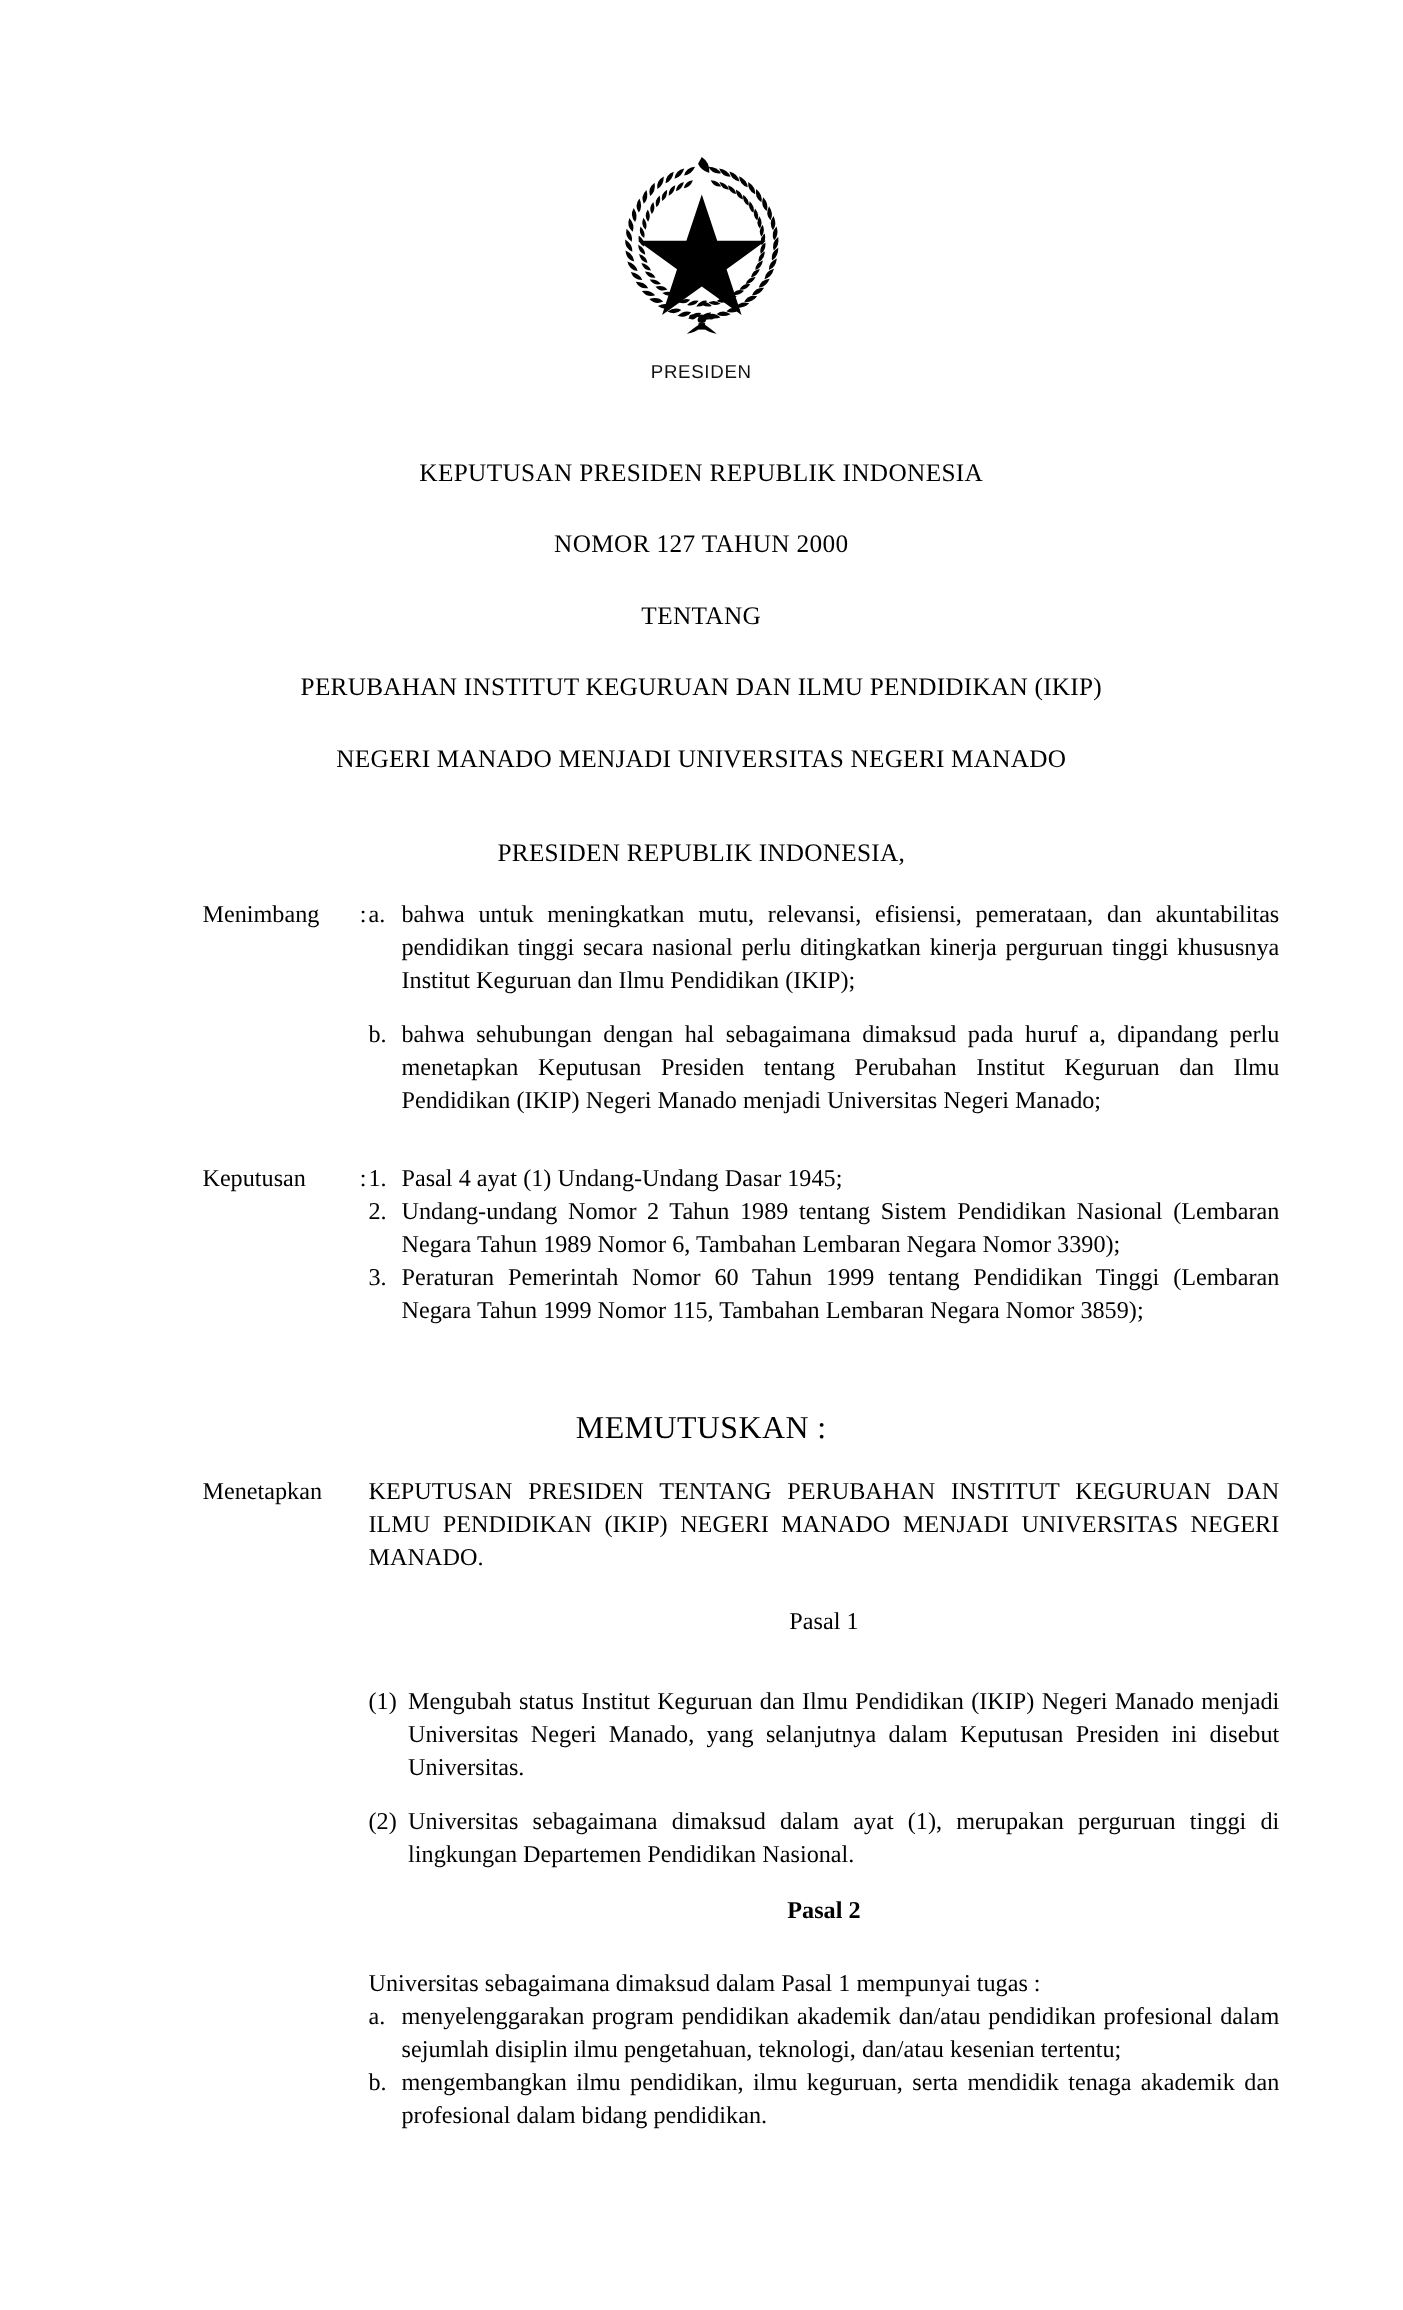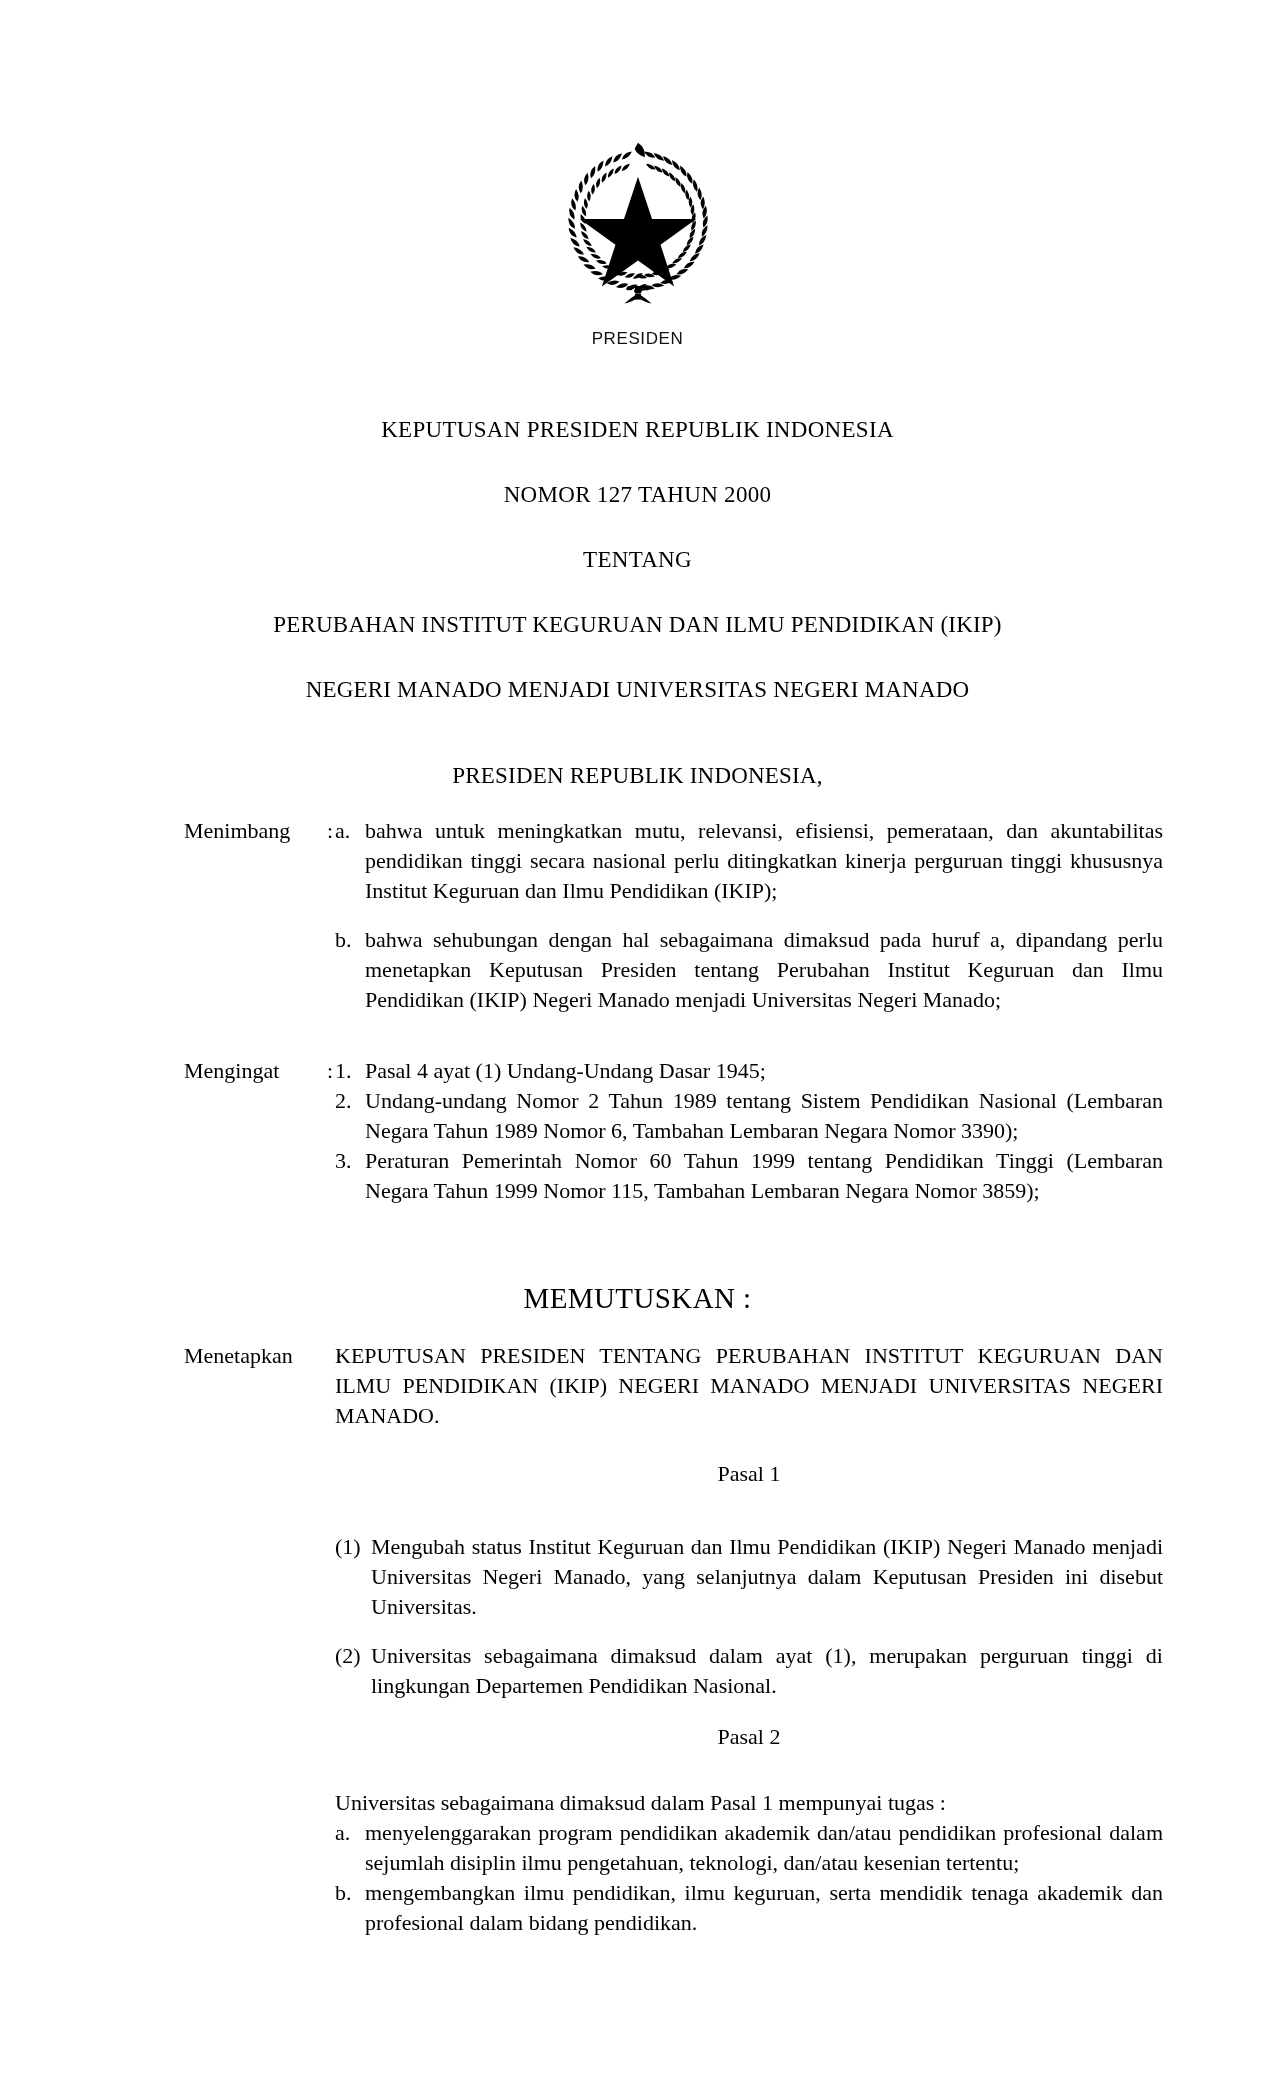--- a/index.html
+++ b/index.html
@@ -332,21 +332,21 @@
       </div>
       <div class="item">
         <span class="marker">b.</span>
         <span>bahwa sehubungan dengan hal sebagaimana dimaksud pada huruf a, dipandang perlu menetapkan Keputusan Presiden tentang Perubahan Institut Keguruan dan Ilmu Pendidikan (IKIP) Negeri Manado menjadi Universitas Negeri Manado;</span>
       </div>
     </div>
   </div>
 
   <div class="clause-row" style="top:1020px;">
     <div class="clause-label">
-      <span>Mengingat</span>
+      <span>Keputusan</span>
       <span class="colon">:</span>
     </div>
     <div class="clause-body list-tight">
       <div class="item">
         <span class="marker">1.</span>
         <span>Pasal 4 ayat (1) Undang-Undang Dasar 1945;</span>
       </div>
       <div class="item">
         <span class="marker">2.</span>
         <span>Undang-undang Nomor 2 Tahun 1989 tentang Sistem Pendidikan Nasional (Lembaran Negara Tahun 1989 Nomor 6, Tambahan Lembaran Negara Nomor 3390);</span>
@@ -378,21 +378,21 @@
     <div class="ayat">
       <span class="marker">(1)</span>
       <span>Mengubah status Institut Keguruan dan Ilmu Pendidikan (IKIP) Negeri Manado menjadi Universitas Negeri Manado, yang selanjutnya dalam Keputusan Presiden ini disebut Universitas.</span>
     </div>
     <div class="ayat">
       <span class="marker">(2)</span>
       <span>Universitas sebagaimana dimaksud dalam ayat (1), merupakan perguruan tinggi di lingkungan Departemen Pendidikan Nasional.</span>
     </div>
   </div>
 
-  <div class="pasal-heading" style="top:1688px;">Pasal 2</div>
+  <div class="pasal-heading" style="top:1688px;font-weight:bold;">Pasal 2</div>
 
   <div class="ayat-block" style="top:1752px;">
     <div class="plain-line">Universitas sebagaimana dimaksud dalam Pasal 1 mempunyai tugas :</div>
     <div class="item" style="margin-bottom:0;">
       <span class="marker">a.</span>
       <span>menyelenggarakan program pendidikan akademik dan/atau pendidikan profesional dalam sejumlah disiplin ilmu pengetahuan, teknologi, dan/atau kesenian tertentu;</span>
     </div>
     <div class="item" style="margin-bottom:0;">
       <span class="marker">b.</span>
       <span>mengembangkan ilmu pendidikan, ilmu keguruan, serta mendidik tenaga akademik dan profesional dalam bidang pendidikan.</span>

